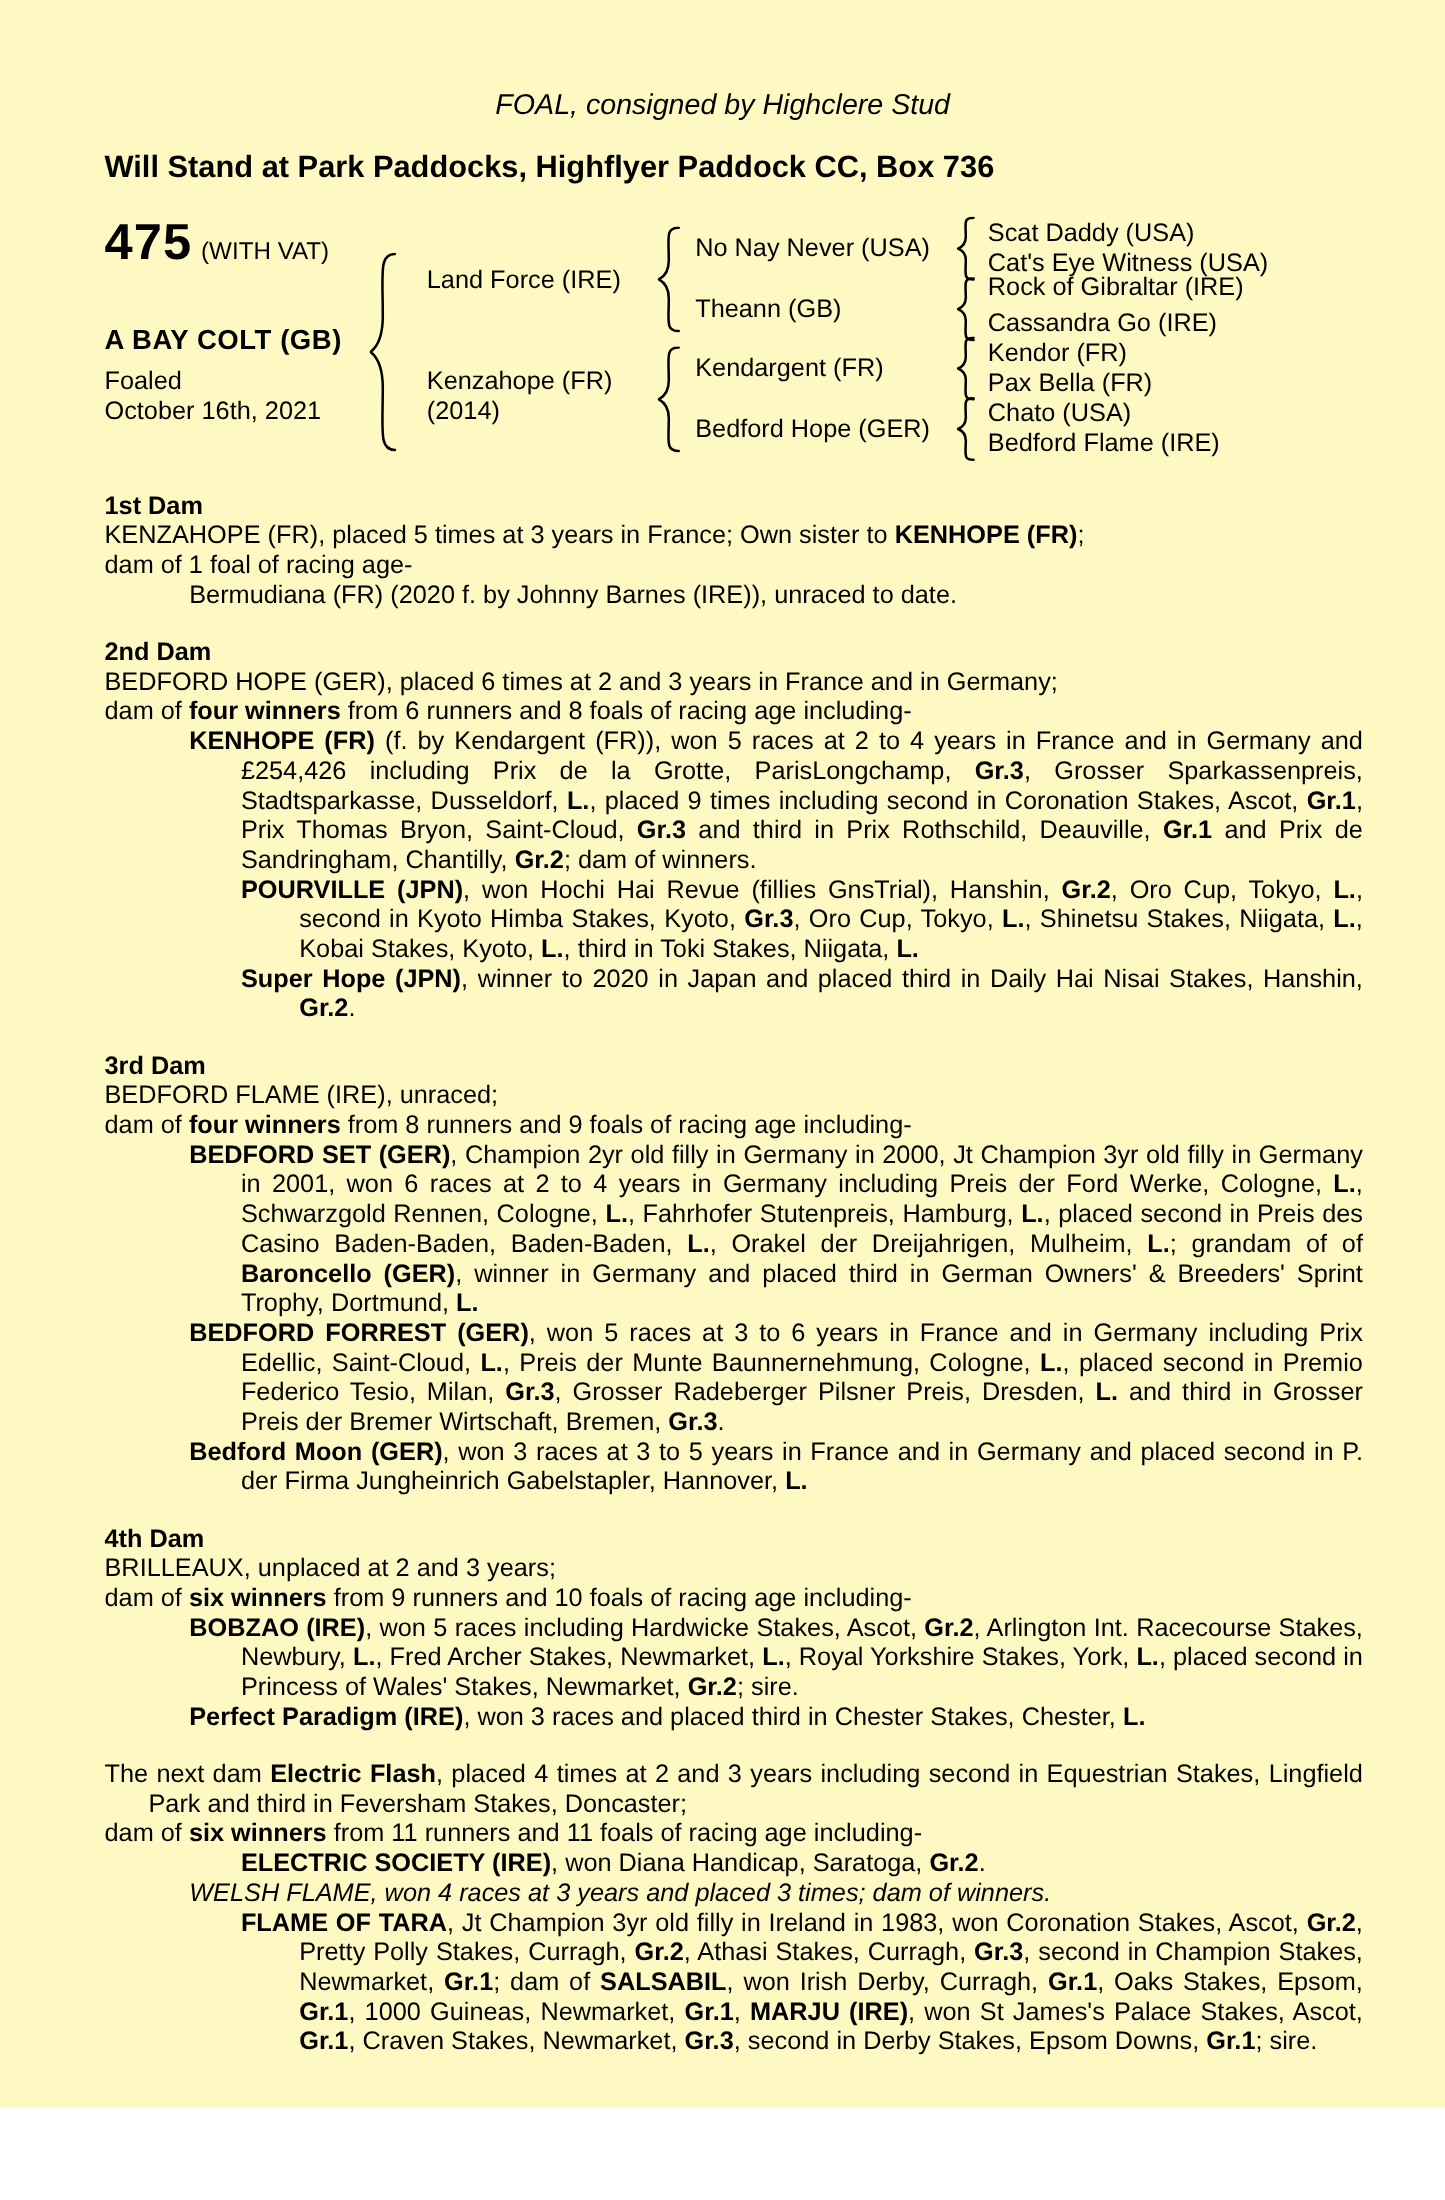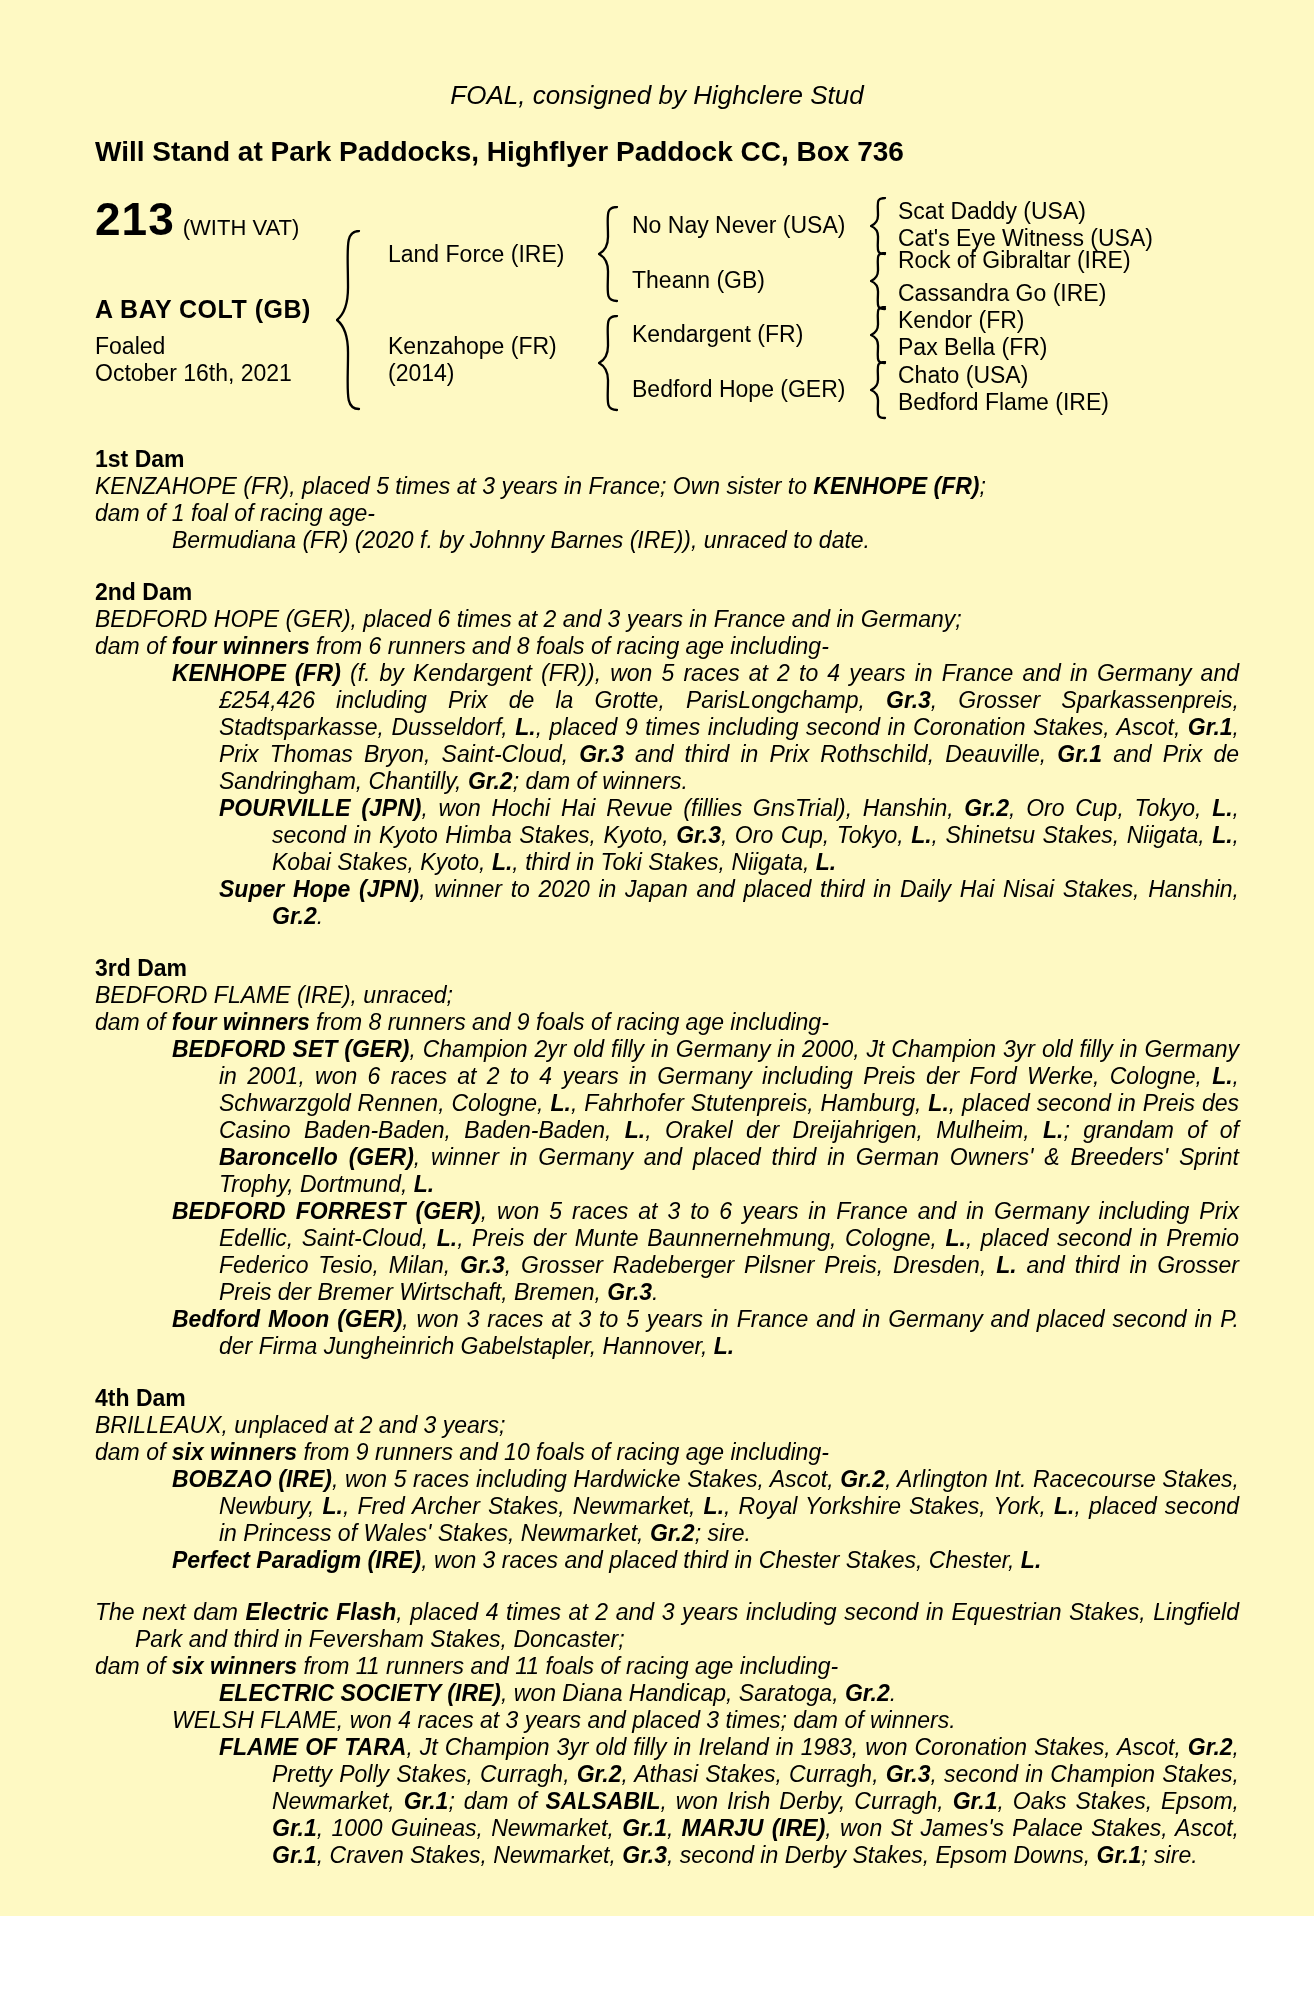--- a/index.html
+++ b/index.html
@@ -14,39 +14,39 @@
   .pedigree{position:relative;height:238px;margin-top:28px;font-size:23px;line-height:27px;}
   .ped-abs{position:absolute;white-space:nowrap;}
   .lot-number{font-size:46px;font-weight:bold;letter-spacing:1px;}
   .vat{font-size:22px;margin-left:8px;}
   .colt{font-weight:bold;font-size:25px;letter-spacing:0.5px;}
   .ebf{margin-top:16px;text-align:center;font-weight:bold;font-size:24px;line-height:28px;}
   .sections{padding:0 75px 0 95px;}
   .sec{margin-top:25px;}
   .sec:first-child{margin-top:14px;}
   .sec-heading{font-weight:bold;font-size:23px;line-height:27px;}
-  .sections p{margin:0;font-size:23px;line-height:27px;text-align:justify;font-style:italic;}
+  .sections p{margin:0;font-size:23px;line-height:27px;text-align:justify;}
   .l1{padding-left:124px;text-indent:-47px;}
   .l2{padding-left:177px;text-indent:-53px;}
   .hang{padding-left:40px;text-indent:-40px;}
   .brace{position:absolute;}
   .brace svg{display:block;}
 </style>
 </head>
 <body>
 
 <div class="page">
 
   <div class="title">FOAL, consigned by Highclere Stud</div>
   <div class="stand">Will Stand at Park Paddocks, Highflyer Paddock CC, Box 736</div>
 
   <div class="pedigree">
 
     <div class="ped-abs" style="left:95px;top:12px;">
-      <span class="lot-number">213</span><span class="vat">(WITH VAT)</span>
+      <span class="lot-number">475</span><span class="vat">(WITH VAT)</span>
     </div>
     <div class="ped-abs colt" style="left:95px;top:102px;">A BAY COLT (GB)</div>
     <div class="ped-abs" style="left:95px;top:139px;">Foaled</div>
     <div class="ped-abs" style="left:95px;top:166px;">October 16th, 2021</div>
 
     <span class="brace" style="left:336px;top:36px;">
         <svg width="26" height="182" viewBox="0 0 26 182">
           <path d="M 23 1 C 8.399999999999999 1 12 18 12 57.6 C 12 75.6 7.68 84.6 1 90 C 7.68 95.4 12 104.39999999999999 12 122.4 C 12 162 8.399999999999999 179 23 179" fill="none" stroke="#000" stroke-width="2.3" stroke-linecap="round"></path>
         </svg>
       </span>

